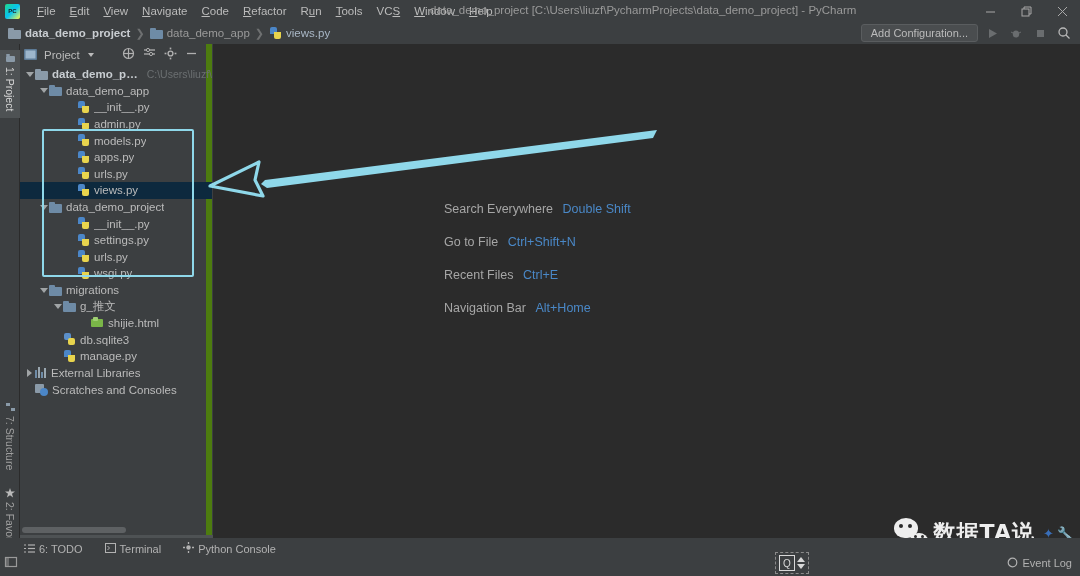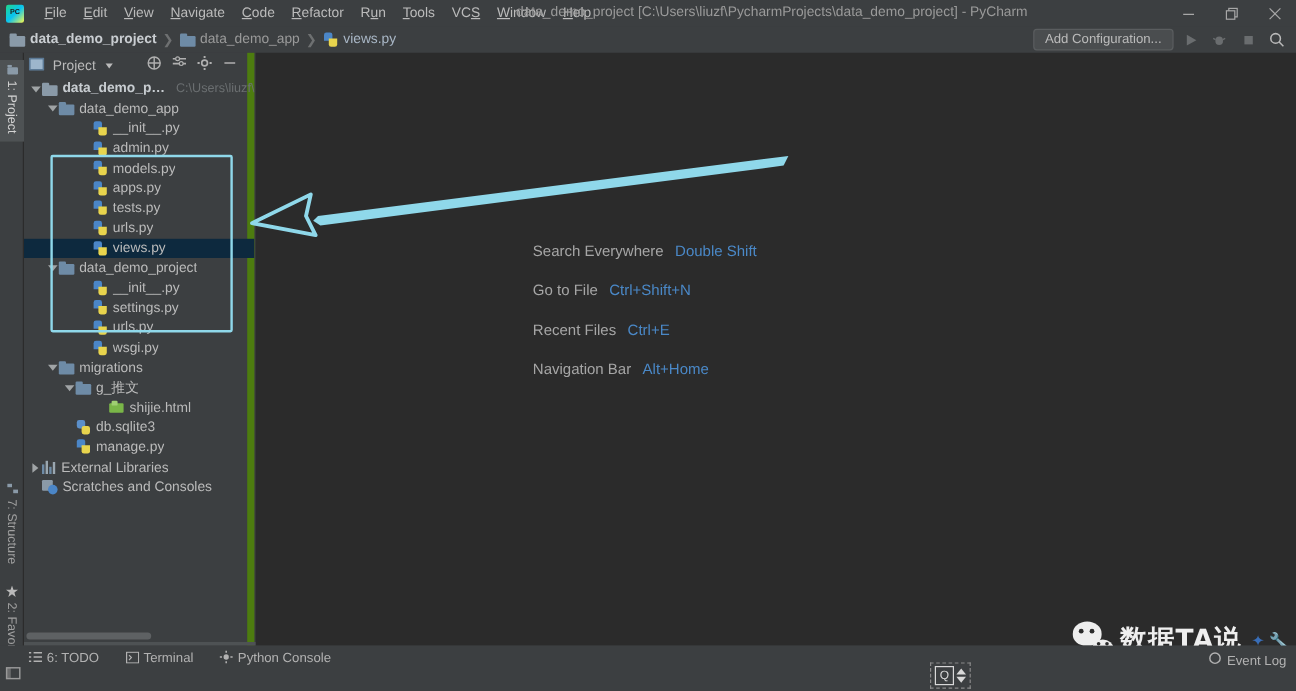--- a/index.html
+++ b/index.html
@@ -207,21 +207,21 @@
   
   .statusbar {
     position: absolute; left: 0; bottom: 0; width: 1080px; height: 38px;
     background: #3c3f41;
   }
   .sb-tools {
     position: absolute; left: 24px; top: 4px; display: flex; align-items: center; gap: 22px;
   }
   .sb-tool { display: flex; align-items: center; gap: 4px; font-size: 11px; color: #b2b2b2; }
   .sb-right {
-    position: absolute; right: 8px; top: 5px; display: flex; align-items: flex-end; gap: 4px;
+    position: absolute; right: 8px; top: 19px; display: flex; align-items: flex-start; gap: 4px;
     font-size: 11px; color: #b2b2b2;
   }
   .sb-bottom-left {
     position: absolute; left: 4px; bottom: 3px;
   }
   .float-widget {
     position: absolute; left: 775px; bottom: 2px;
     display: flex; align-items: center; gap: 2px;
     border: 1px dashed #8a8a8a; padding: 2px 3px; background: #3c3f41;
   }
@@ -452,28 +452,20 @@
           </span>
         <span class="lbl">models.py</span>
       </div>
       <div class="row indent-4">
         <span class="tw"></span>
         <span class="pyic">
             <i class="a"></i>
             <i class="b"></i>
           </span>
         <span class="lbl">apps.py</span>
-      </div>
-      <div class="row indent-4">
-        <span class="tw"></span>
-        <span class="pyic">
-            <i class="a"></i>
-            <i class="b"></i>
-          </span>
-        <span class="lbl">tests.py</span>
       </div>
       <div class="row indent-4">
         <span class="tw"></span>
         <span class="pyic">
             <i class="a"></i>
             <i class="b"></i>
           </span>
         <span class="lbl">urls.py</span>
       </div>
       <div class="row sel indent-4">

